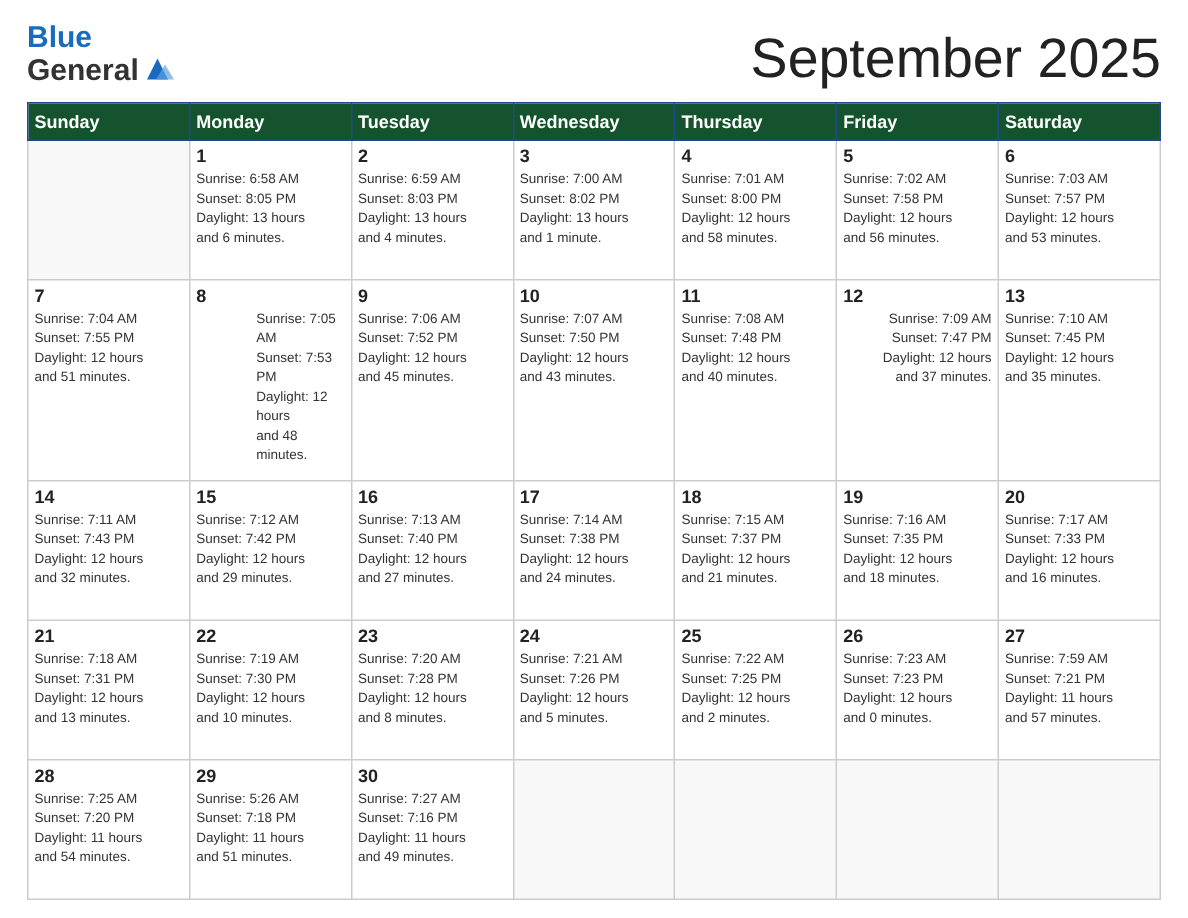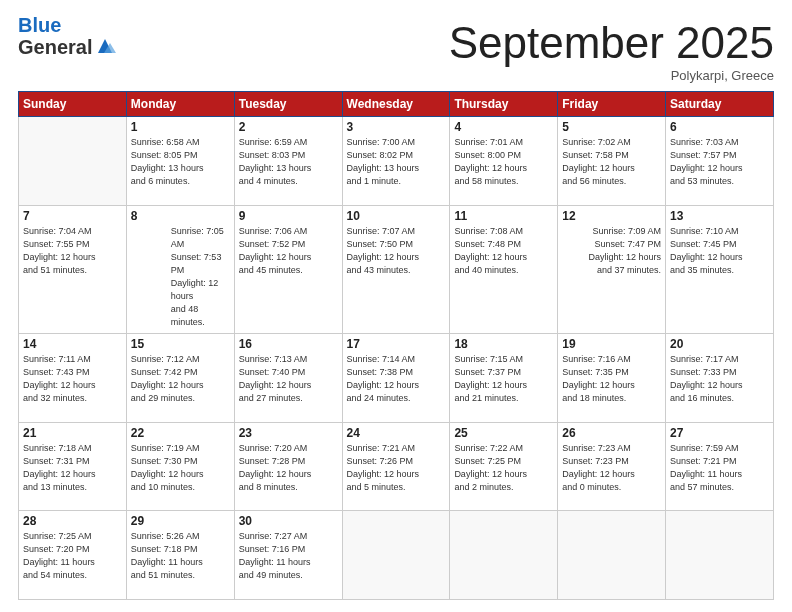--- a/index.html
+++ b/index.html
@@ -29,37 +29,37 @@
     }
     .logo-text {
       display: flex;
       flex-direction: column;
       line-height: 1.1;
     }
     .title-block {
       text-align: right;
     }
     .month-title {
-      font-size: 44px;
+      font-size: 37px;
       font-weight: normal;
       color: #222;
     }
     .subtitle {
       font-size: 13px;
       color: #555;
     }
     .calendar {
       flex: 1;
       border: 1px solid #ccc;
       border-collapse: collapse;
       width: 100%;
       table-layout: fixed;
     }
     .calendar th {
-      background: #b91c1c;
+      background: #14532d;
       color: #fff;
       font-size: 12px;
       font-weight: bold;
       padding: 5px 4px;
       text-align: left;
       border: 1px solid #1e4a8c;
     }
     .calendar td {
       vertical-align: top;
       border: 1px solid #ccc;
@@ -96,21 +96,20 @@
           <span style="font-size:20px;font-weight:bold;color:#333;">General</span>
           <svg width="22" height="22" viewBox="0 0 22 22" style="margin-left:2px;margin-top:-2px;">
             <polygon points="4,18 11,4 18,18" fill="#1a6bbf"></polygon>
             <polygon points="10,18 16,8 22,18" fill="#5ba3e0" opacity="0.7"></polygon>
           </svg>
         </span>
       </div>
     </div>
     <div class="title-block">
       <div class="month-title">September 2025</div>
-      <div class="subtitle">Polykarpi, Greece</div>
     </div>
   </div>
 
   <table class="calendar">
     <thead>
       <tr id="header-row">
       <th>Sunday</th>
           <th>Monday</th>
           <th>Tuesday</th>
           <th>Wednesday</th>

